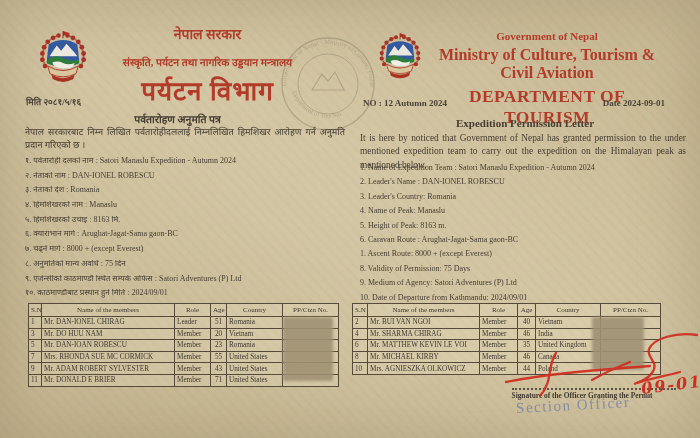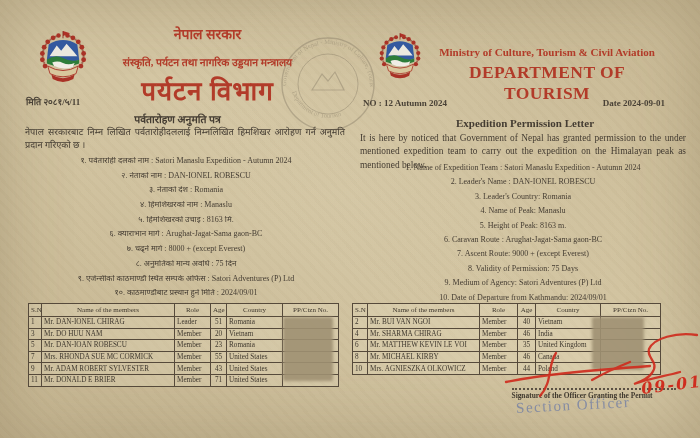--- a/index.html
+++ b/index.html
@@ -17,29 +17,29 @@
   }
   .abs{position:absolute;}
   .red{color:#b23b29;}
   .center{text-align:center;}
 
   
   .hdr-gov-np{font-size:14px;font-weight:bold;}
   .hdr-min-np{font-size:10.5px;font-weight:bold;margin-top:12px;}
   .hdr-dept-np{font-size:26px;font-weight:bold;margin-top:3px;letter-spacing:1px;}
   .hdr-gov-en{font-size:11px;font-weight:bold;}
-  .hdr-min-en{font-size:11px;font-weight:bold;margin-top:16px;}
+  .hdr-min-en{font-size:16px;font-weight:bold;margin-top:4px;}
   .hdr-dept-en{font-size:17.5px;font-weight:bold;margin-top:4px;letter-spacing:.4px;}
 
   .meta-row{display:flex;justify-content:space-between;font-size:9px;font-weight:bold;color:#4a4237;}
   .doc-title{font-weight:bold;font-size:10.5px;}
   .intro{font-size:9.2px;line-height:1.42;text-align:justify;}
 
   .items{display:flex;flex-direction:column;gap:6.3px;font-size:8px;line-height:1.05;}
-  .items .li{white-space:nowrap;overflow:hidden;text-align:center;}
+  .items .li{white-space:nowrap;overflow:hidden;}
 
   
   table.members{border-collapse:collapse;table-layout:fixed;background:rgba(235,226,198,.25);}
   table.members th, table.members td{
     border:1px solid #564a3b;font-size:7.2px;padding:0 2px;overflow:hidden;white-space:nowrap;
     color:#3f382e;
   }
   table.members th{height:12px;font-weight:normal;text-align:center;font-size:7px;}
   table.members td{height:10.6px;}
   table.members td:nth-child(1){text-align:left;}
@@ -128,21 +128,21 @@
       <use href="#nepal-emblem"></use>
     </svg>
 
   <div class="abs center" style="left:85px;top:24px;width:245px">
     <div class="hdr-gov-np red">नेपाल सरकार</div>
     <div class="hdr-min-np red">संस्कृति, पर्यटन तथा नागरिक उड्डयान मन्त्रालय</div>
     <div class="hdr-dept-np red">पर्यटन विभाग</div>
   </div>
 
   <div class="abs meta-row" style="left:26px;top:95px;width:284px">
-    <span>मिति २०८१/५/11</span>
+    <span>मिति २०८१/५/१६</span>
   </div>
 
   <div class="abs doc-title center" style="left:60px;top:112px;width:235px">पर्वतारोहण अनुमति पत्र</div>
 
   <div class="abs intro" style="left:25px;top:126px;width:320px">नेपाल सरकारबाट निम्न लिखित पर्वतारोहीदललाई निम्नलिखित हिमशिखर आरोहण गर्न अनुमति प्रदान गरिएको छ ।</div>
 
   <div class="abs items" style="left:25px;top:157px;width:322px">
       <div class="li">१. पर्वतारोही दलको नाम : Satori Manaslu Expedition - Autumn 2024</div>
       <div class="li">२. नेताको नाम : DAN-IONEL ROBESCU</div>
       <div class="li">३. नेताको देश : Romania</div>
@@ -225,41 +225,42 @@
         </tr>
       </tbody>
     </table>
   <div class="redact" style="left:283px;top:317px;width:50px;height:64px"></div>
 
   <svg class="abs" style="left:377px;top:31px" width="46" height="52" viewBox="0 0 58 62">
       <use href="#nepal-emblem"></use>
     </svg>
 
   <div class="abs center" style="left:428px;top:30px;width:238px">
+    <div class="hdr-gov-en red">Government of Nepal</div>
     <div class="hdr-min-en red">Ministry of Culture, Tourism &amp; Civil Aviation</div>
     <div class="hdr-dept-en red">DEPARTMENT OF TOURISM</div>
   </div>
 
   <div class="abs meta-row" style="left:363px;top:98px;width:302px">
     <span>NO : 12 Autumn 2024</span>
     <span>Date 2024-09-01</span>
   </div>
 
   <div class="abs doc-title center" style="left:400px;top:117px;width:250px;font-size:11px">Expedition Permission Letter</div>
 
   <div class="abs intro" style="left:360px;top:132px;width:326px;font-size:9.4px">It is here by noticed that Government of Nepal has granted permission to the under mentioned expedition team to carry out the expedition on the Himalayan peak as mentioned below.</div>
 
   <div class="abs items" style="left:360px;top:164px;width:326px;gap:6px">
       <div class="li">1. Name of Expedition Team : Satori Manaslu Expedition - Autumn 2024</div>
       <div class="li">2. Leader's Name : DAN-IONEL ROBESCU</div>
       <div class="li">3. Leader's Country: Romania</div>
       <div class="li">4. Name of Peak: Manaslu</div>
       <div class="li">5. Height of Peak: 8163 m.</div>
       <div class="li">6. Caravan Route : Arughat-Jagat-Sama gaon-BC</div>
-      <div class="li">7. Ascent Route: 9000 + (except Everest)</div>
+      <div class="li">1. Ascent Route: 8000 + (except Everest)</div>
       <div class="li">8. Validity of Permission: 75 Days</div>
       <div class="li">9. Medium of Agency: Satori Adventures (P) Ltd</div>
       <div class="li">10. Date of Departure from Kathmandu: 2024/09/01</div>
     </div>
 
   <table class="members abs" style="left:352px;top:303px;width:308px">
     <colgroup>
         <col style="width:15px">
         <col style="width:112px">
         <col style="width:38px">

